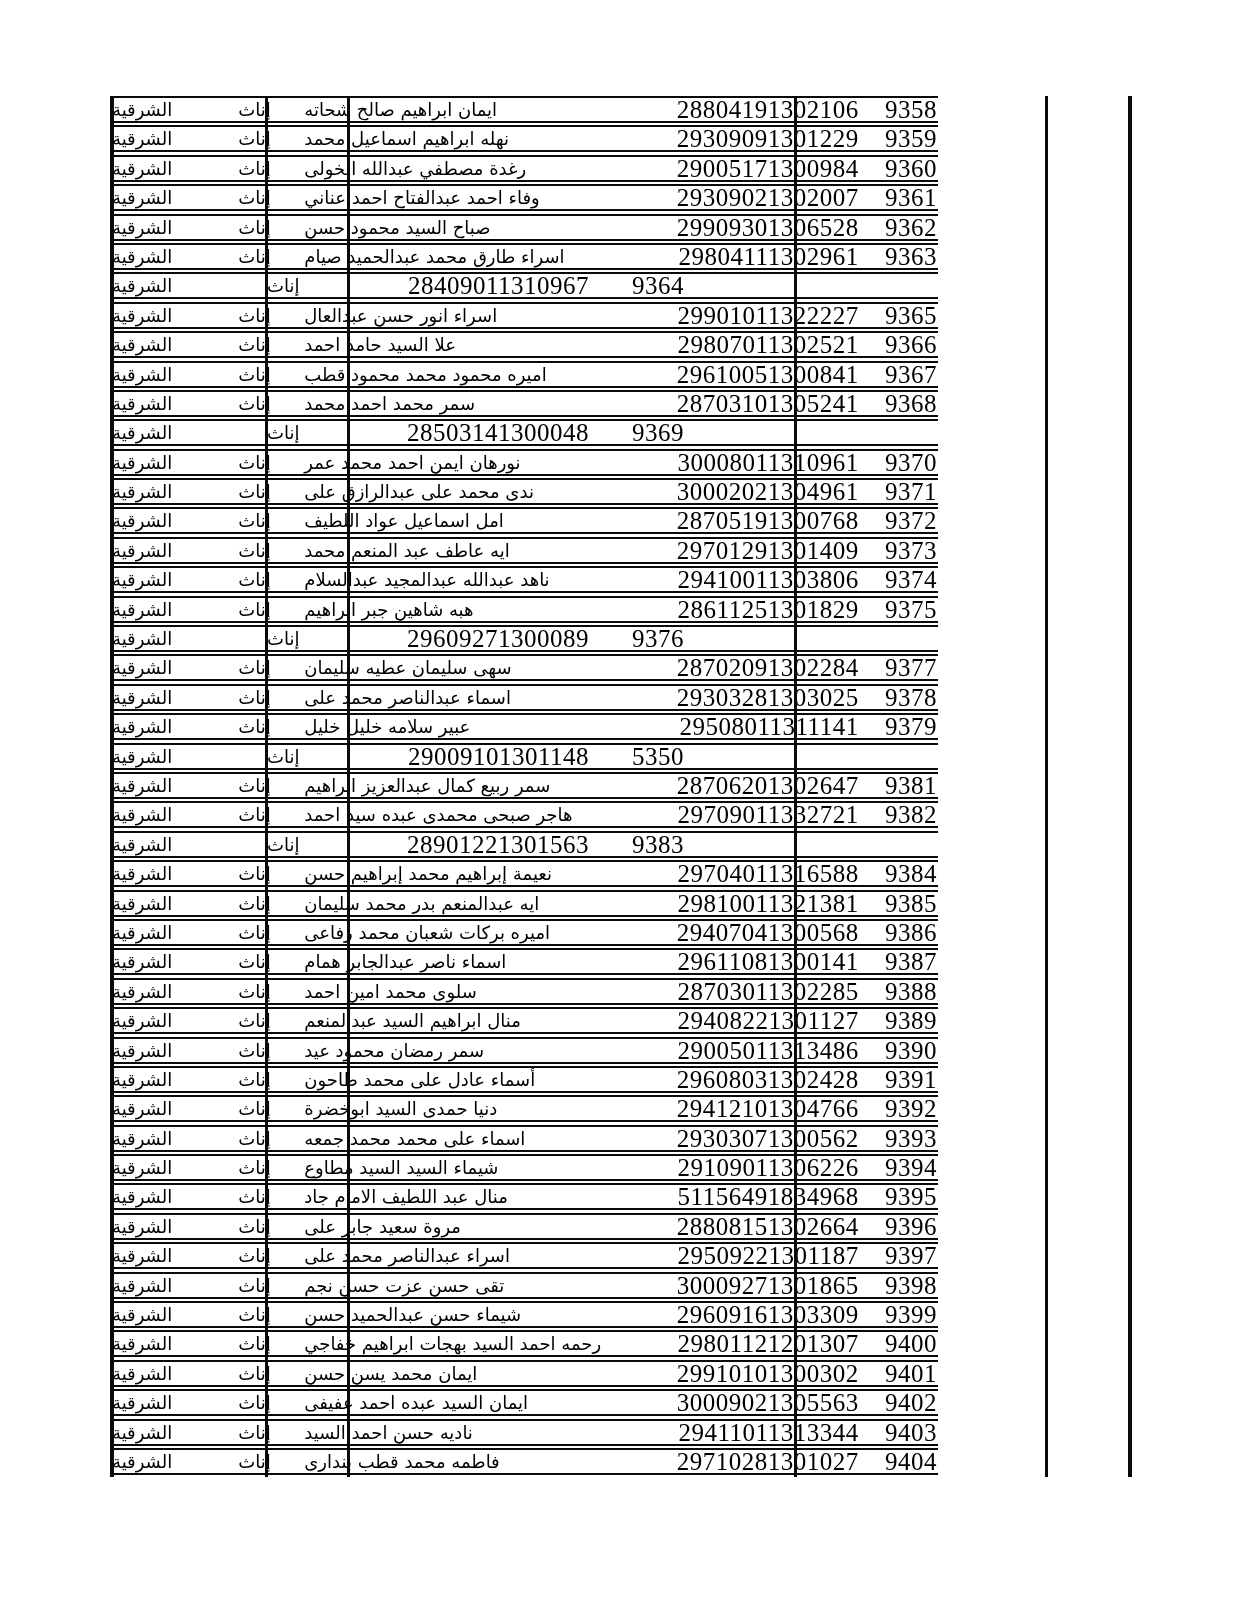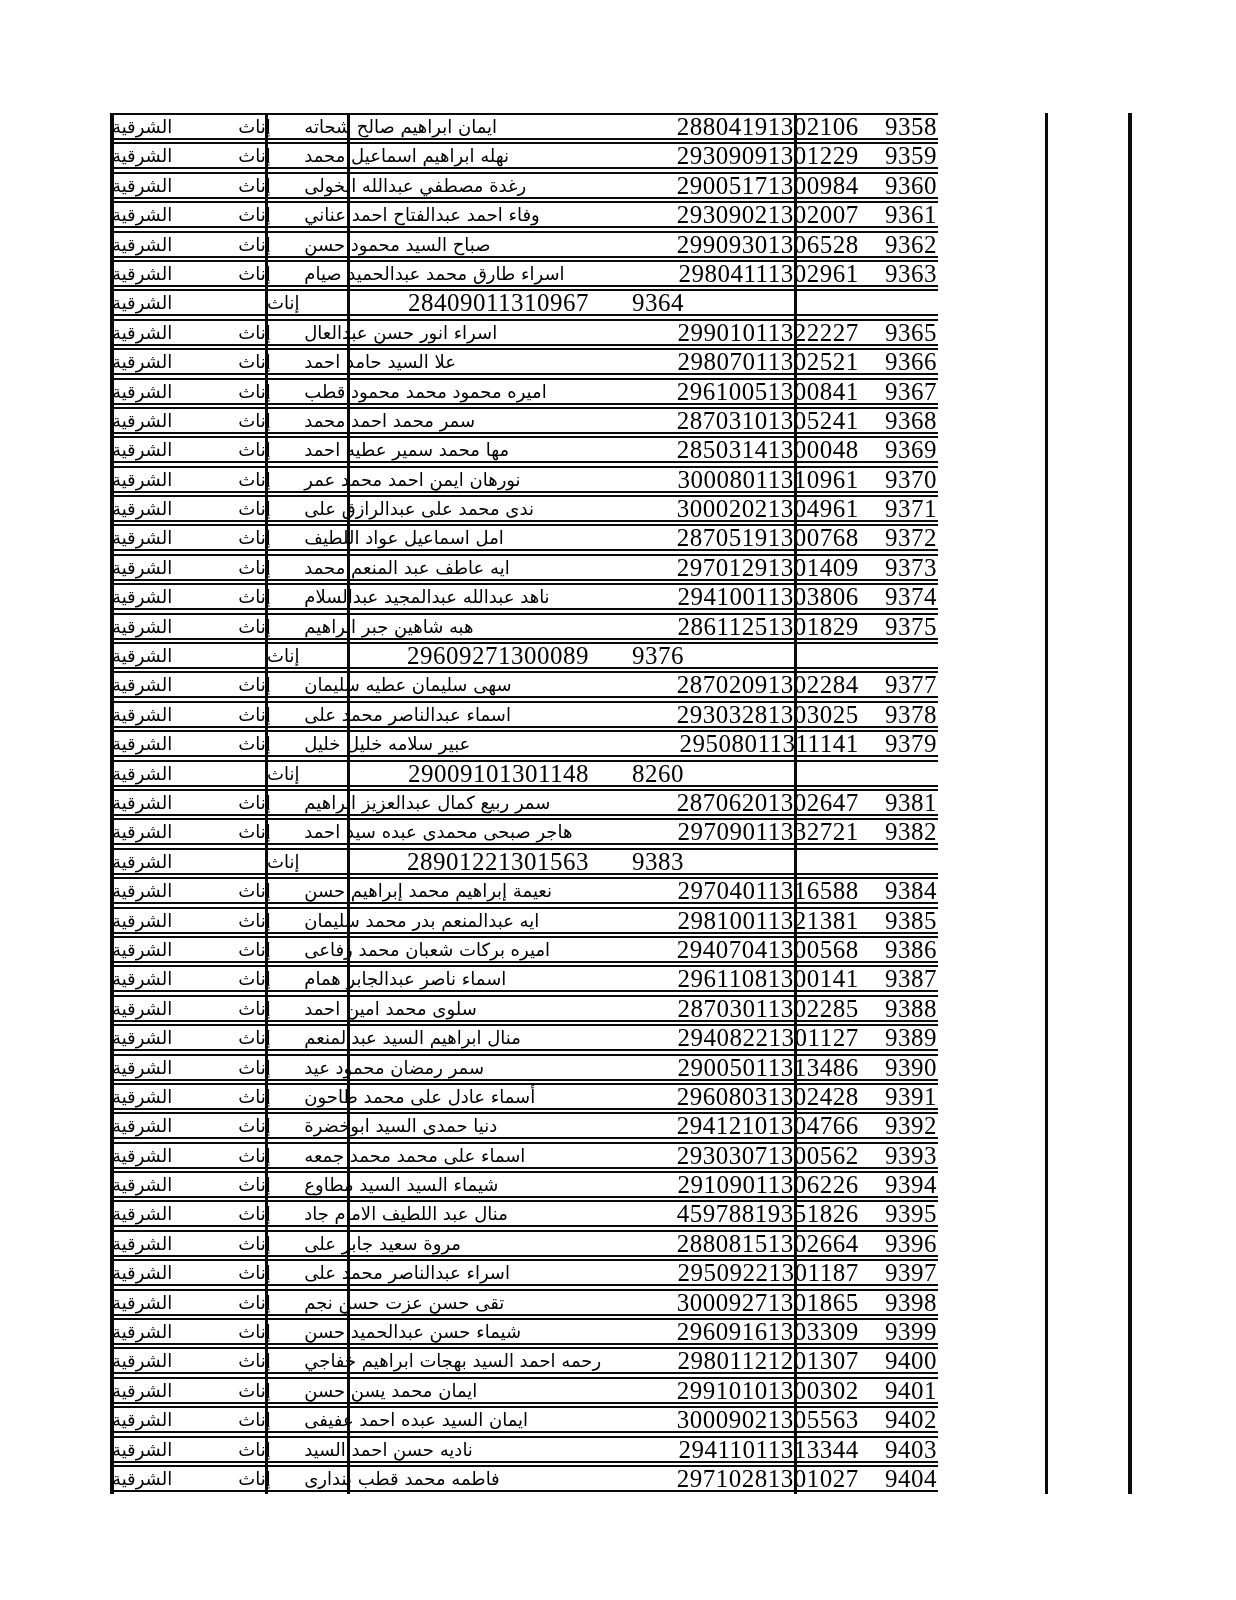--- a/index.html
+++ b/index.html
@@ -9,21 +9,21 @@
     position:relative;
     font-family:"DejaVu Sans",sans-serif;
     color:#000;
     overflow:hidden;
   }
   .scan-page{
     position:absolute;left:0;top:0;width:1236px;height:1600px;background:#fff;
   }
   .records-table{
     position:absolute;
-    left:110px;top:113px;
+    left:110px;top:96px;
     width:828px;
   }
   
   .vline{
     position:absolute;top:0;bottom:0;
     background:#0a0a0a;
     z-index:2;
   }
   .vl-0{left:0;width:4px;}
   .vl-1{left:155px;width:3px;}
@@ -161,21 +161,20 @@
     <div class="cell cell-gov ar">الشرقية</div>
     <div class="cell cell-gen ar">إناث</div>
     <div class="cell cell-name ar">سمر محمد احمد محمد</div>
     <div class="cell cell-id num">28703101305241</div>
     <div class="cell cell-seq num">9368</div>
   </div>
 
   <div class="row">
     <div class="cell cell-gov ar">الشرقية</div>
     <div class="cell cell-gen ar">إناث</div>
-    <div class="cell cell-name ar">مها محمد سمير عطيه احمد</div>
     <div class="cell cell-id num">28503141300048</div>
     <div class="cell cell-seq num">9369</div>
   </div>
 
   <div class="row">
     <div class="cell cell-gov ar">الشرقية</div>
     <div class="cell cell-gen ar">إناث</div>
     <div class="cell cell-name ar">نورهان ايمن احمد محمد عمر</div>
     <div class="cell cell-id num">30008011310961</div>
     <div class="cell cell-seq num">9370</div>
@@ -249,21 +248,21 @@
     <div class="cell cell-gen ar">إناث</div>
     <div class="cell cell-name ar">عبير سلامه خليل خليل</div>
     <div class="cell cell-id num">29508011311141</div>
     <div class="cell cell-seq num">9379</div>
   </div>
 
   <div class="row">
     <div class="cell cell-gov ar">الشرقية</div>
     <div class="cell cell-gen ar">إناث</div>
     <div class="cell cell-id num">29009101301148</div>
-    <div class="cell cell-seq num">8260</div>
+    <div class="cell cell-seq num">5350</div>
   </div>
 
   <div class="row">
     <div class="cell cell-gov ar">الشرقية</div>
     <div class="cell cell-gen ar">إناث</div>
     <div class="cell cell-name ar">سمر ربيع كمال عبدالعزيز ابراهيم</div>
     <div class="cell cell-id num">28706201302647</div>
     <div class="cell cell-seq num">9381</div>
   </div>
 
@@ -367,21 +366,21 @@
     <div class="cell cell-gen ar">إناث</div>
     <div class="cell cell-name ar">شيماء السيد السيد مطاوع</div>
     <div class="cell cell-id num">29109011306226</div>
     <div class="cell cell-seq num">9394</div>
   </div>
 
   <div class="row">
     <div class="cell cell-gov ar">الشرقية</div>
     <div class="cell cell-gen ar">إناث</div>
     <div class="cell cell-name ar">منال عبد اللطيف الامام جاد</div>
-    <div class="cell cell-id num">45978819351826</div>
+    <div class="cell cell-id num">51156491834968</div>
     <div class="cell cell-seq num">9395</div>
   </div>
 
   <div class="row">
     <div class="cell cell-gov ar">الشرقية</div>
     <div class="cell cell-gen ar">إناث</div>
     <div class="cell cell-name ar">مروة سعيد جابر على</div>
     <div class="cell cell-id num">28808151302664</div>
     <div class="cell cell-seq num">9396</div>
   </div>

